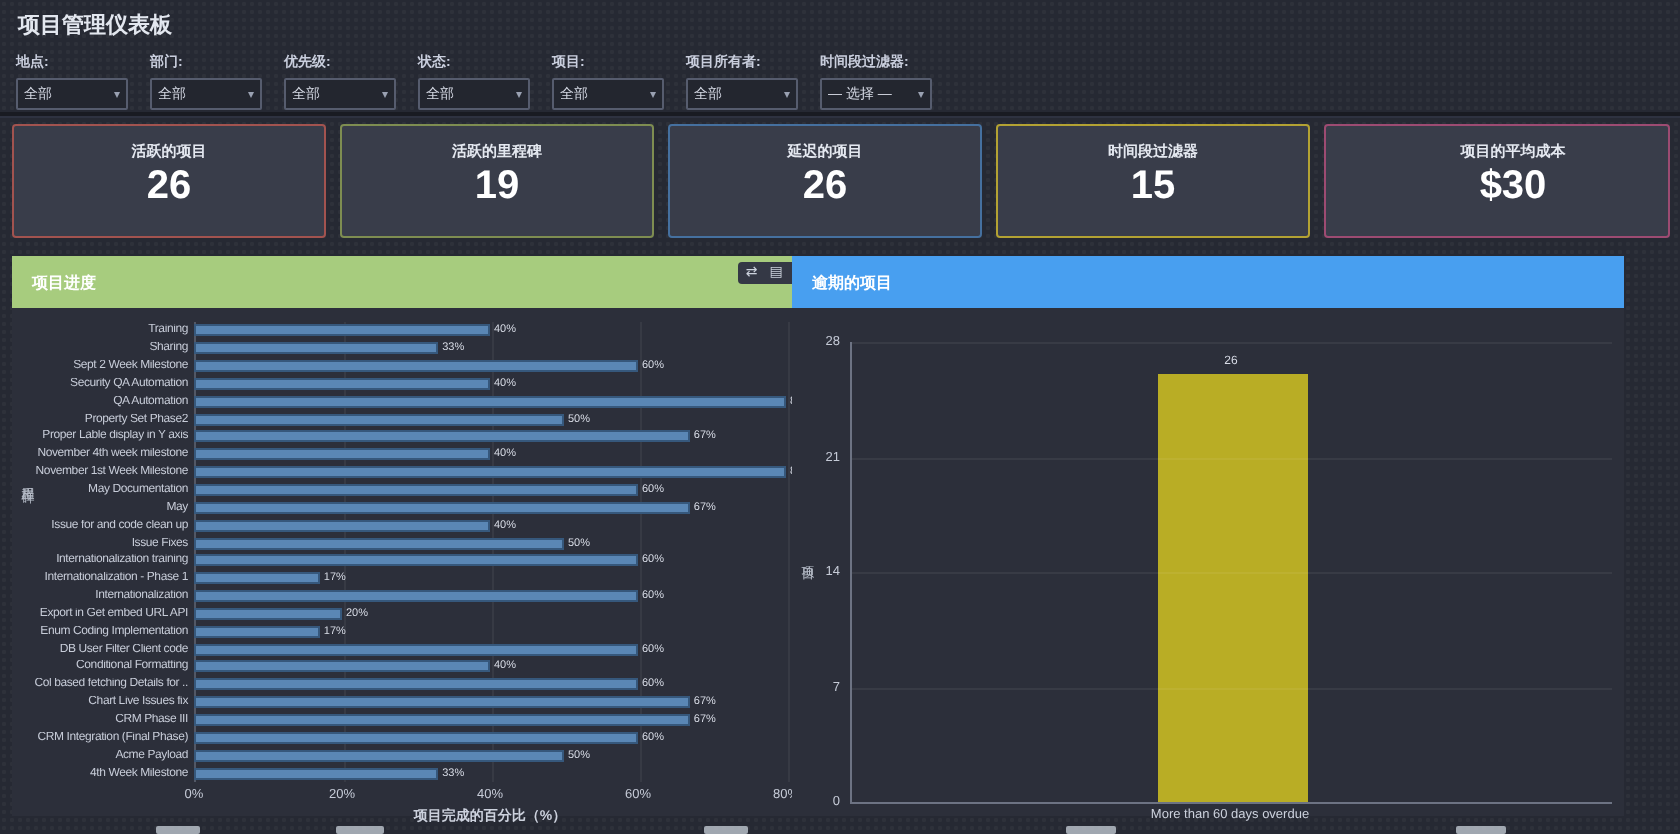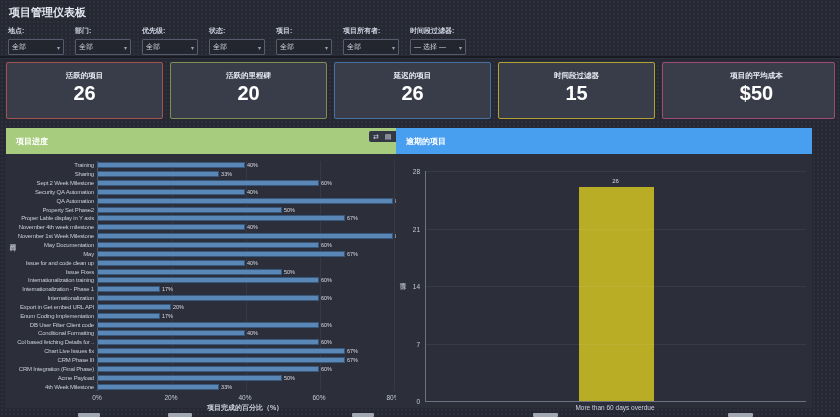--- a/index.html
+++ b/index.html
@@ -144,33 +144,33 @@
     </div>
   <div class="filters-divider"></div>
 
   <div class="kpi-row">
       <div class="kpi tex" style="border-color: rgb(162, 83, 79);">
         <span class="klabel">活跃的项目</span>
         <span class="kvalue">26</span>
       </div>
       <div class="kpi tex" style="border-color: rgb(126, 141, 81);">
         <span class="klabel">活跃的里程碑</span>
-        <span class="kvalue">20</span>
+        <span class="kvalue">19</span>
       </div>
       <div class="kpi tex" style="border-color: rgb(69, 112, 159);">
         <span class="klabel">延迟的项目</span>
         <span class="kvalue">26</span>
       </div>
       <div class="kpi tex" style="border-color: rgb(179, 162, 51);">
         <span class="klabel">时间段过滤器</span>
         <span class="kvalue">15</span>
       </div>
       <div class="kpi tex" style="border-color: rgb(157, 75, 114); padding-left: 16px;">
         <span class="klabel">项目的平均成本</span>
-        <span class="kvalue">$50</span>
+        <span class="kvalue">$30</span>
       </div>
     </div>
 
   <div class="panel panel-left tex">
     <div class="panel-header ph-green">
       <span class="htitle">项目进度</span>
       <span class="icon-group">
           <span class="hicon">⇄</span>
           <span class="hicon">▤</span>
           <span class="hicon">⤢</span>

